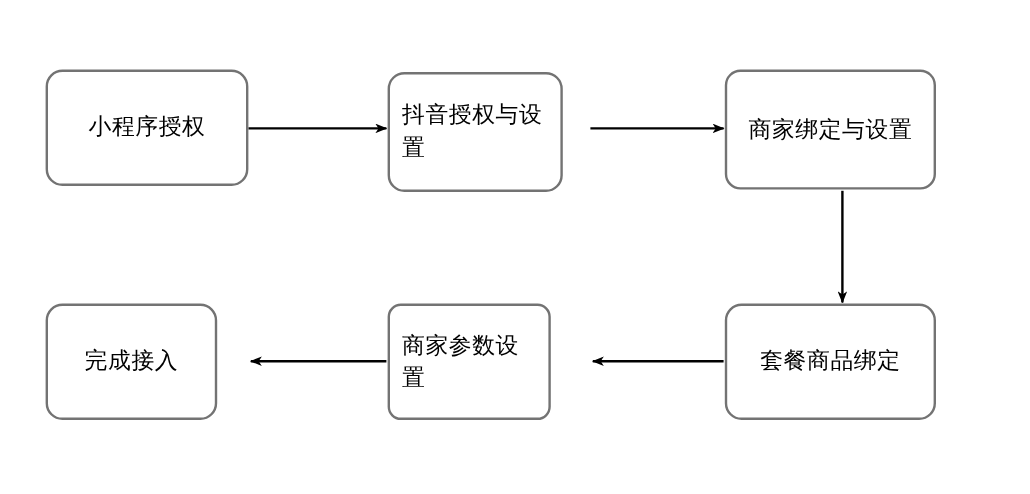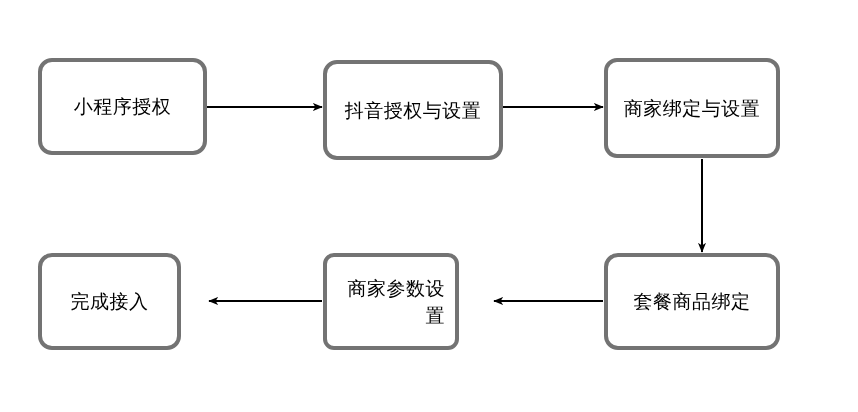--- a/index.html
+++ b/index.html
@@ -23,26 +23,26 @@
     left: 0;
     top: 0;
     width: 858px;
     height: 412px;
     pointer-events: none;
   }
   .node {
     position: absolute;
     box-sizing: border-box;
     background: #ffffff;
-    border: 4px solid #737373;
+    border: 2px solid #737373;
     border-radius: 14px;
     display: flex;
     align-items: center;
     justify-content: center;
-    text-align: right;
+    text-align: left;
     color: #000000;
     font-size: 19px;
     line-height: 1.42;
     letter-spacing: 0.5px;
   }
   .node-label {
     display: block;
     padding: 0 10px;
     word-break: break-all;
   }
@@ -69,21 +69,21 @@
 
     <line class="edge" x1="603" y1="301" x2="494" y2="301" stroke="#000000" stroke-width="2" marker-end="url(#arrowhead)"></line>
 
     <line class="edge" x1="322" y1="301" x2="209" y2="301" stroke="#000000" stroke-width="2" marker-end="url(#arrowhead)"></line>
   </svg>
 
   <div class="node n-miniprogram-auth" style="left:38px; top:58px; width:169px; height:97px;">
     <span class="node-label">小程序授权</span>
   </div>
 
-  <div class="node n-douyin-auth" style="left:323px; top:60px; width:180px; height:100px;">
+  <div class="node n-douyin-auth" style="left:323px; top:60px; width:146px; height:100px;">
     <span class="node-label" style="max-width:140px;">抖音授权与设置</span>
   </div>
 
   <div class="node n-merchant-bind" style="left:604px; top:58px; width:176px; height:100px;">
     <span class="node-label" style="max-width:140px;">商家绑定与设置</span>
   </div>
 
   <div class="node n-package-bind" style="left:604px; top:253px; width:176px; height:97px;">
     <span class="node-label">套餐商品绑定</span>
   </div>

